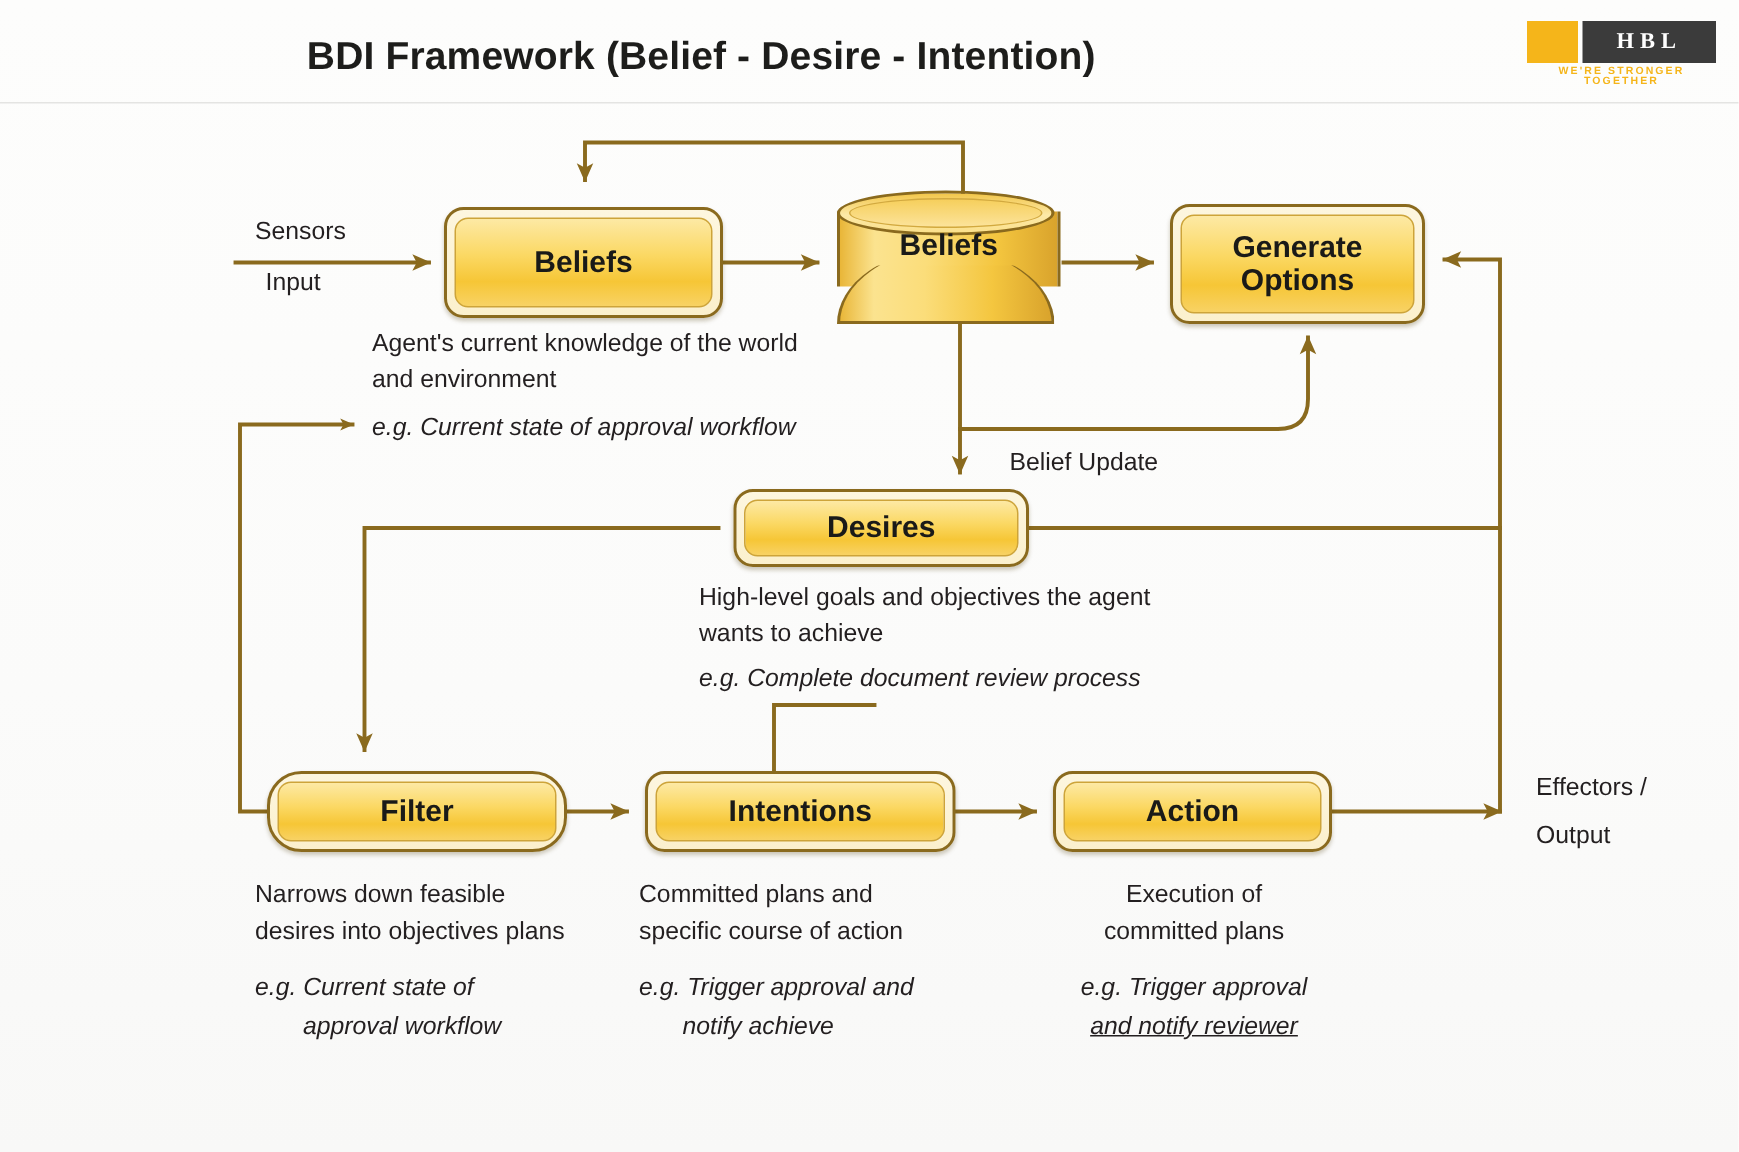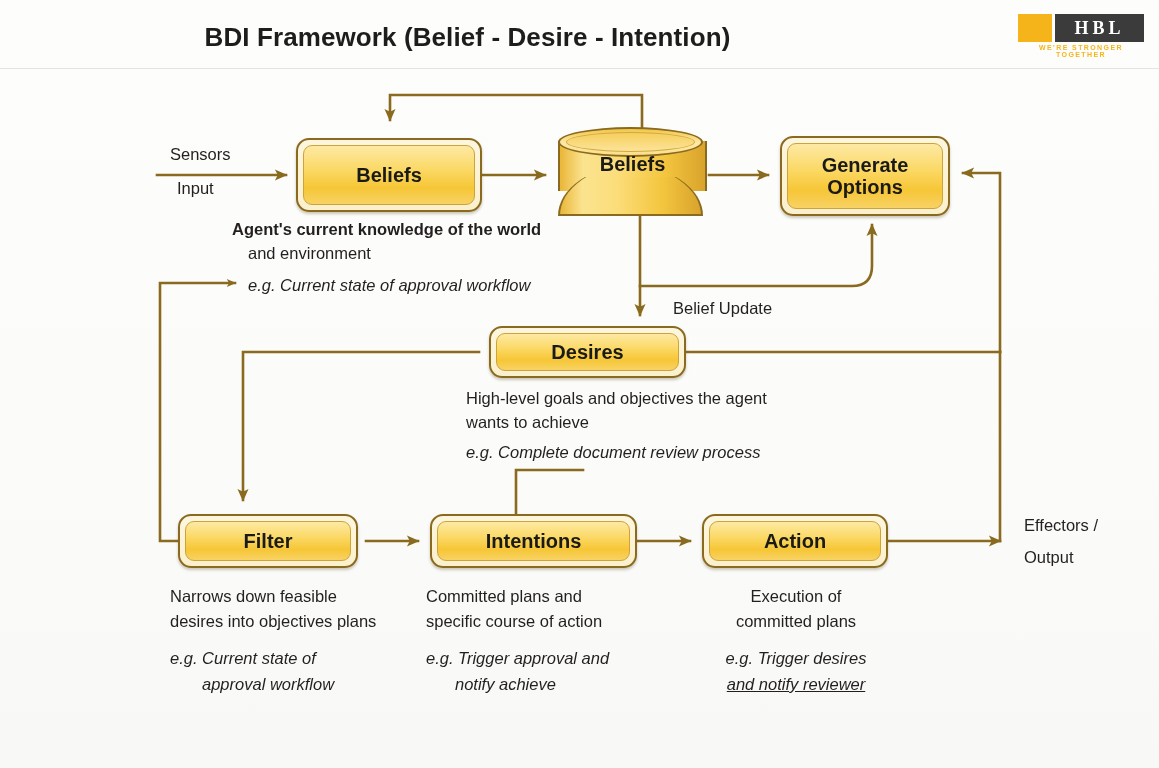--- a/index.html
+++ b/index.html
@@ -12,21 +12,21 @@
   
   #header-rule{position:absolute;left:0;top:68px;width:1159px;height:1px;
                background:#e4e4e2;}
   #page-title{position:absolute;left:0;top:22px;width:935px;text-align:center;
               font-size:26px;font-weight:bold;letter-spacing:.1px;color:#1d1d1b;}
 
   
   #logo{position:absolute;right:12px;top:12px;width:132px;height:44px;}
   .logo-sq{position:absolute;left:3px;top:2px;width:34px;height:28px;background:#f5b51a;}
   .logo-blk{position:absolute;left:40px;top:2px;width:89px;height:28px;background:#3b3b3b;}
-  .logo-blk span{display:block;color:#ffffff;font-size:18px;font-weight:bold;
+  .logo-blk span{display:block;color:#ffffff;font-size:15px;font-weight:bold;
                  letter-spacing:4px;text-align:center;line-height:28px;
                  font-family:"Liberation Serif", serif;}
   .logo-tag{position:absolute;left:3px;top:32px;width:126px;text-align:center;
             color:#f5b51a;font-size:7px;font-weight:bold;letter-spacing:1.4px;}
 
   
   .node{position:absolute;box-sizing:border-box;border-radius:13px;
         background:linear-gradient(180deg,#fdf6df 0%,#fbf0cd 100%);
         border:2px solid #8a6a1e;
         box-shadow:0 2px 3px rgba(80,60,10,.28);}
@@ -145,21 +145,21 @@
       </div>
     </div>
   </div>
 
   <div class="node" id="n-desires" style="left:489px;top:326px;width:197px;height:52px;">
     <div class="inner">
       <div class="label">Desires</div>
     </div>
   </div>
 
-  <div class="node" id="n-filter" style="left:178px;top:514px;width:180px;height:54px;">
+  <div class="node" id="n-filter" style="left:178px;top:514px;width:200px;height:54px;border-radius:23px;">
     <div class="inner">
       <div class="label">Filter</div>
     </div>
   </div>
 
   <div class="node" id="n-intentions" style="left:430px;top:514px;width:207px;height:54px;">
     <div class="inner">
       <div class="label">Intentions</div>
     </div>
   </div>
@@ -170,36 +170,36 @@
     </div>
   </div>
 
   <div class="txt" style="left:170px;top:143px;">Sensors</div>
   <div class="txt" style="left:177px;top:177px;">Input</div>
   <div class="txt" style="left:1024px;top:514px;">Effectors /</div>
   <div class="txt" style="left:1024px;top:546px;">Output</div>
 
   <div class="txt" style="left:673px;top:297px;">Belief Update</div>
 
-  <div class="txt" style="left:232px;top:218px;font-weight:bold;">Agent's current knowledge of the world</div>
+  <div class="txt" style="left:248px;top:218px;">Agent's current knowledge of the world</div>
   <div class="txt" style="left:248px;top:242px;">and environment</div>
   <div class="txt it" style="left:248px;top:274px;">e.g. Current state of approval workflow</div>
 
   <div class="txt" style="left:466px;top:387px;">High-level goals and objectives the agent</div>
   <div class="txt" style="left:466px;top:411px;">wants to achieve</div>
   <div class="txt it" style="left:466px;top:441px;">e.g. Complete document review process</div>
 
   <div class="txt" style="left:170px;top:585px;">Narrows down feasible</div>
   <div class="txt" style="left:170px;top:610px;">desires into objectives plans</div>
   <div class="txt it" style="left:170px;top:647px;">e.g. Current state of</div>
   <div class="txt it" style="left:202px;top:673px;">approval workflow</div>
 
   <div class="txt" style="left:426px;top:585px;">Committed plans and</div>
   <div class="txt" style="left:426px;top:610px;">specific course of action</div>
   <div class="txt it" style="left:426px;top:647px;">e.g. Trigger approval and</div>
   <div class="txt it" style="left:455px;top:673px;">notify achieve</div>
 
   <div class="txt c" style="left:696px;top:585px;width:200px;">Execution of</div>
   <div class="txt c" style="left:696px;top:610px;width:200px;">committed plans</div>
-  <div class="txt c it" style="left:696px;top:647px;width:200px;">e.g. Trigger desires</div>
+  <div class="txt c it" style="left:696px;top:647px;width:200px;">e.g. Trigger approval</div>
   <div class="txt c it" style="left:696px;top:673px;width:200px;text-decoration:underline;">and notify reviewer</div>
 
 </div>
 
 </body></html>

